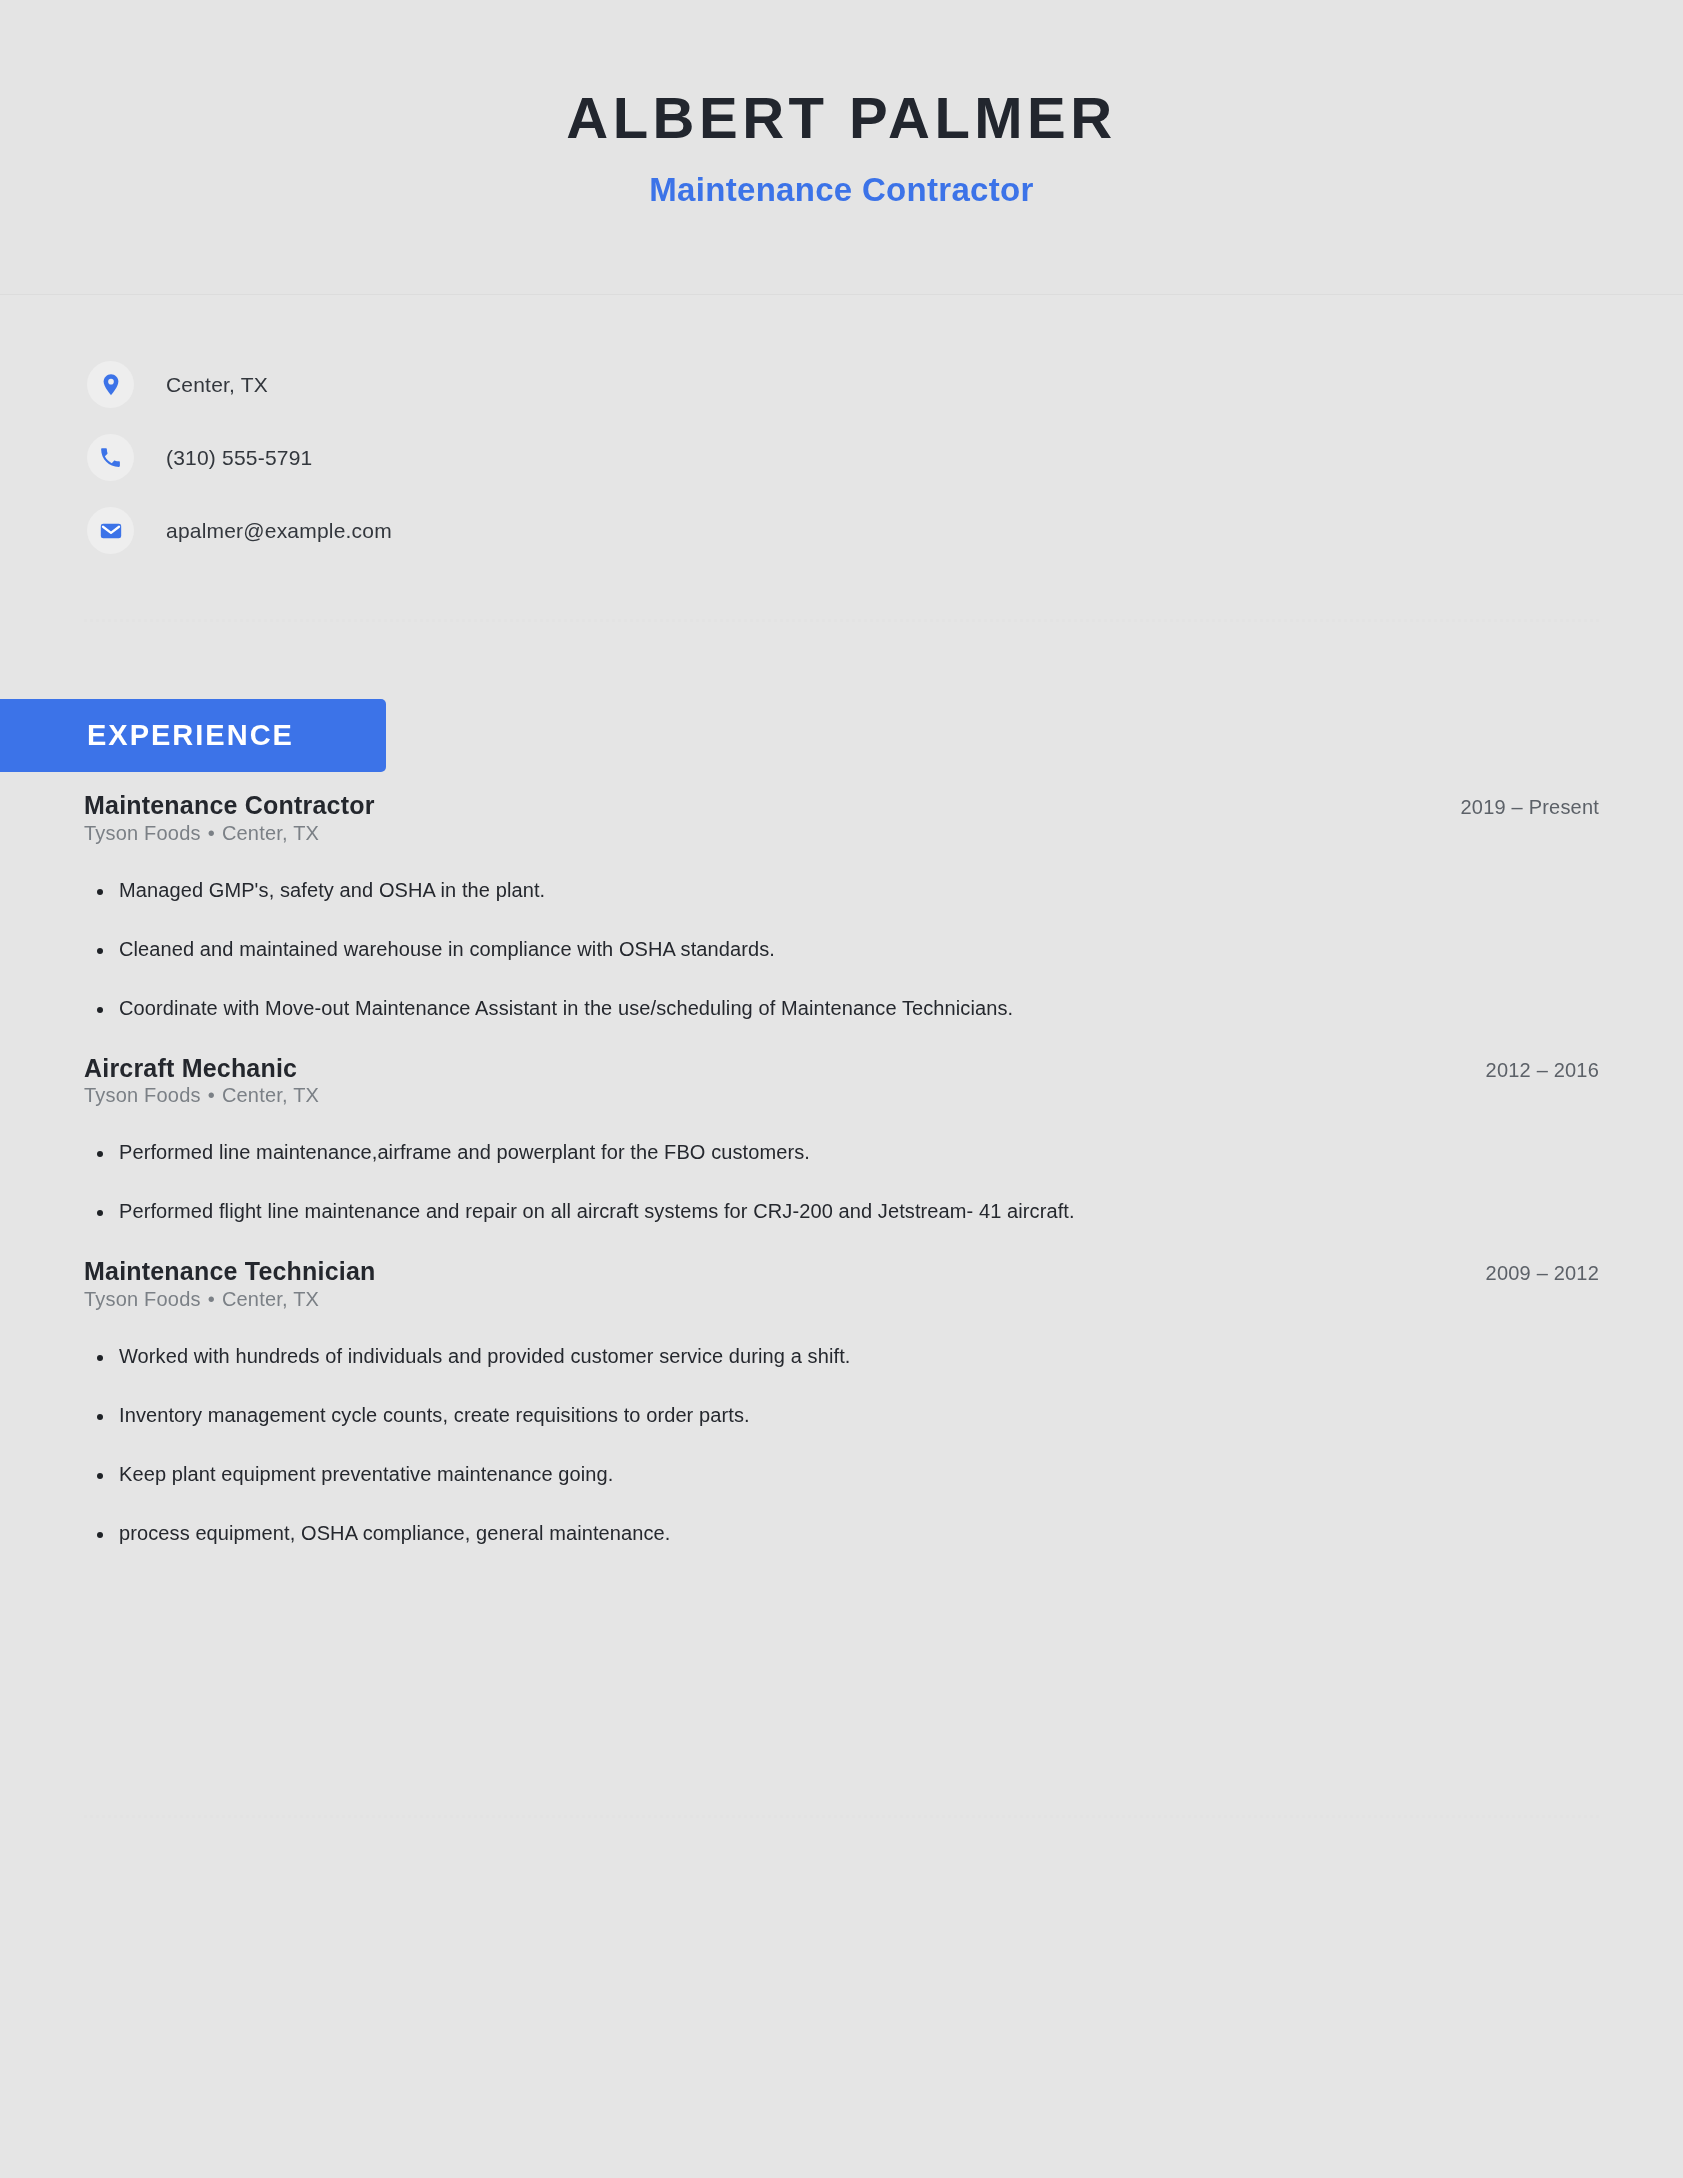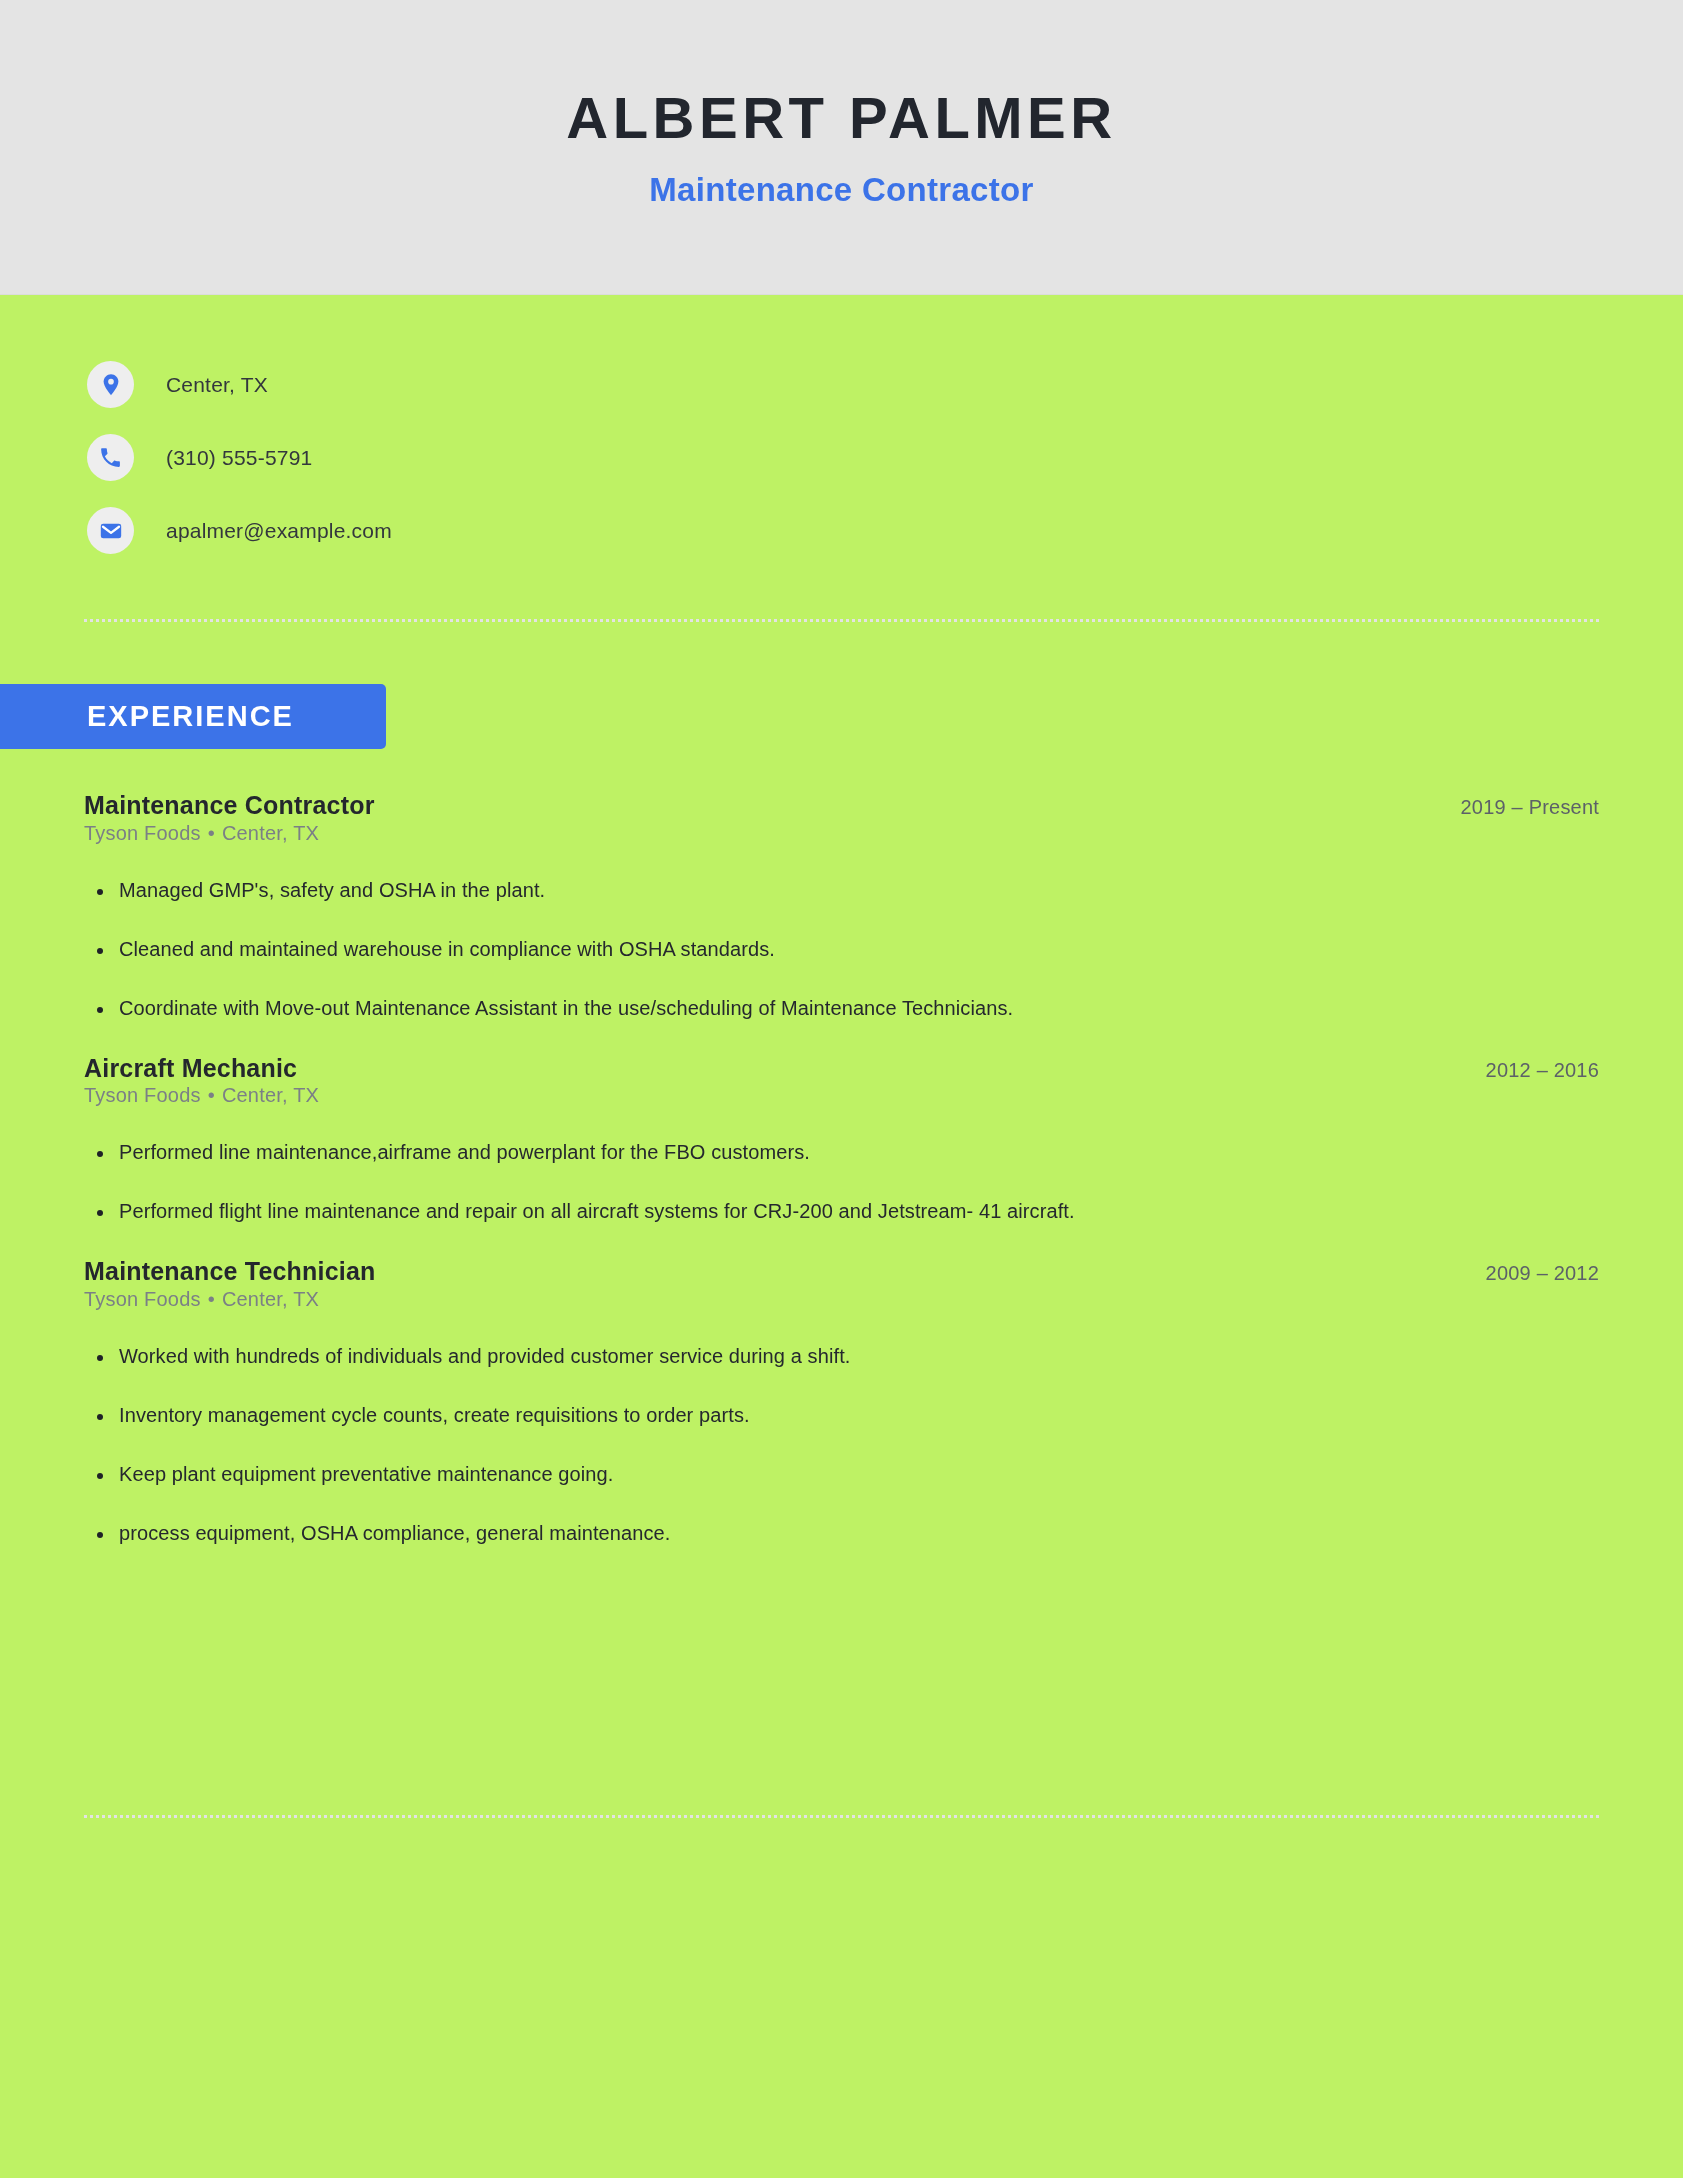--- a/index.html
+++ b/index.html
@@ -12,21 +12,21 @@
     height: 2178px;
     font-family: "Liberation Sans", sans-serif;
     color: #2b2f36;
     overflow: hidden;
   }
 
   .page {
     position: relative;
     width: 1683px;
     height: 2178px;
-    background: #bef264;
+    background: #e5e5e5;
   }
 
   
   .header-band {
     width: 1683px;
     height: 295px;
     background: #e4e4e4;
     box-sizing: border-box;
     display: flex;
     flex-direction: column;
@@ -92,23 +92,23 @@
     height: 0;
     border-top: 3px dotted #e3e3e3;
   }
   .divider.top { top: 619px; }
   .divider.bottom { top: 1815px; }
 
   
   .section-badge {
     position: absolute;
     left: 0;
-    top: 684px;
+    top: 699px;
     width: 386px;
-    height: 65px;
+    height: 73px;
     background: #3c73e8;
     border-radius: 0 5px 5px 0;
     display: flex;
     align-items: center;
     box-sizing: border-box;
     padding-left: 87px;
   }
   .section-badge-label {
     color: #ffffff;
     font-size: 29px;

